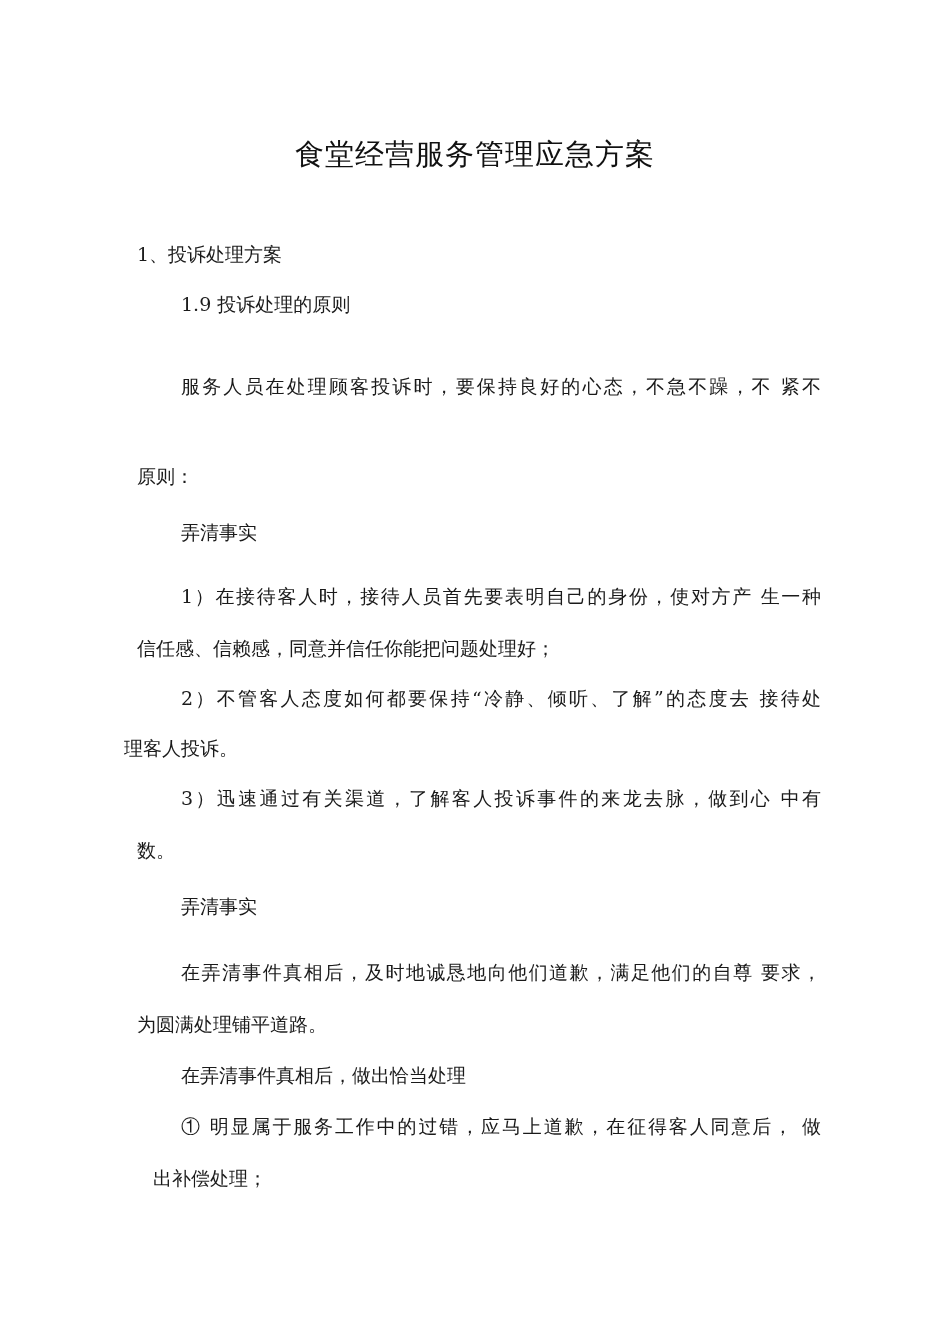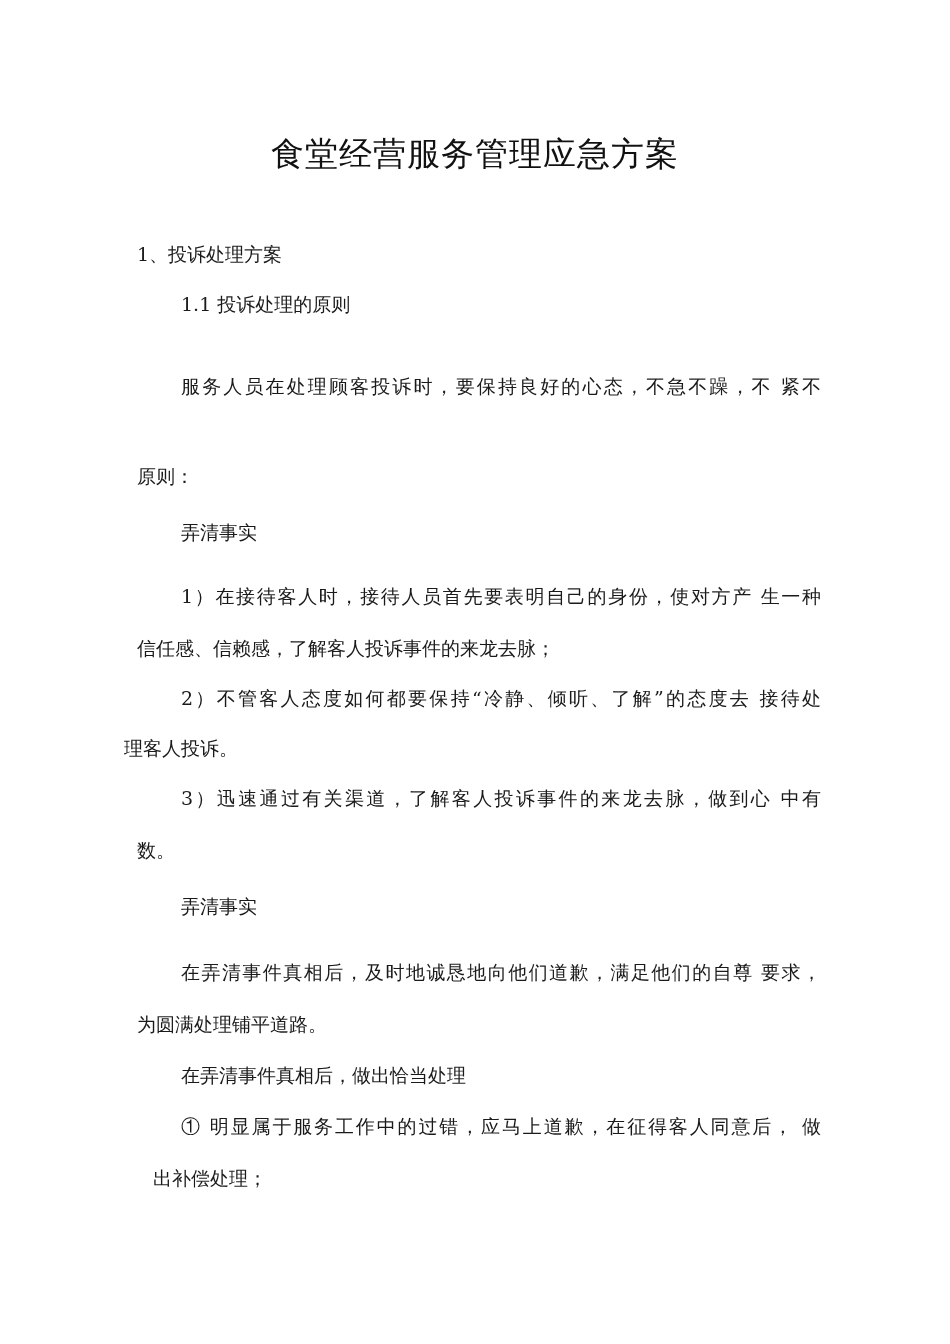--- a/index.html
+++ b/index.html
@@ -21,21 +21,21 @@
       width: 950px;
       height: 1344px;
       background: #ffffff;
     }
     .title {
       position: absolute;
       left: 0;
       width: 950px;
       top: 132px;
       text-align: center;
-      font-size: 33px;
+      font-size: 29px;
       line-height: 44px;
       letter-spacing: 1px;
       font-weight: normal;
       margin: 0;
       color: #111;
     }
     .line {
       position: absolute;
       font-size: 19px;
       line-height: 28px;
@@ -46,29 +46,29 @@
   </style>
 </head>
 <body>
 
 <div class="page">
 
   <h1 class="title">食堂经营服务管理应急方案</h1>
 
   <div class="line" style="left:137px; top:228px;">1、投诉处理方案</div>
 
-  <div class="line" style="left:181px; top:278px;">1.1 投诉处理的原则</div>
+  <div class="line" style="left:181px; top:278px;">1.9 投诉处理的原则</div>
 
   <div class="line" style="left:181px; top:360px; width:640px; text-align:justify; text-align-last:justify;">服务人员在处理顾客投诉时，要保持良好的心态，不急不躁，不  紧不</div>
   <div class="line" style="left:137px; top:450px;">原则：</div>
 
   <div class="line" style="left:181px; top:506px;">弄清事实</div>
 
   <div class="line" style="left:181px; top:570px; width:640px; text-align:justify; text-align-last:justify;">1）在接待客人时，接待人员首先要表明自己的身份，使对方产  生一种</div>
-  <div class="line" style="left:137px; top:622px;">信任感、信赖感，了解客人投诉事件的来龙去脉；</div>
+  <div class="line" style="left:137px; top:622px;">信任感、信赖感，同意并信任你能把问题处理好；</div>
 
   <div class="line" style="left:181px; top:672px; width:640px; text-align:justify; text-align-last:justify;">2）不管客人态度如何都要保持“冷静、倾听、了解”的态度去  接待处</div>
   <div class="line" style="left:124px; top:722px;">理客人投诉。</div>
 
   <div class="line" style="left:181px; top:772px; width:640px; text-align:justify; text-align-last:justify;">3）迅速通过有关渠道，了解客人投诉事件的来龙去脉，做到心  中有</div>
   <div class="line" style="left:137px; top:824px;">数。</div>
 
   <div class="line" style="left:181px; top:880px;">弄清事实</div>
 
   <div class="line" style="left:181px; top:946px; width:640px; text-align:justify; text-align-last:justify;">在弄清事件真相后，及时地诚恳地向他们道歉，满足他们的自尊  要求，</div>

